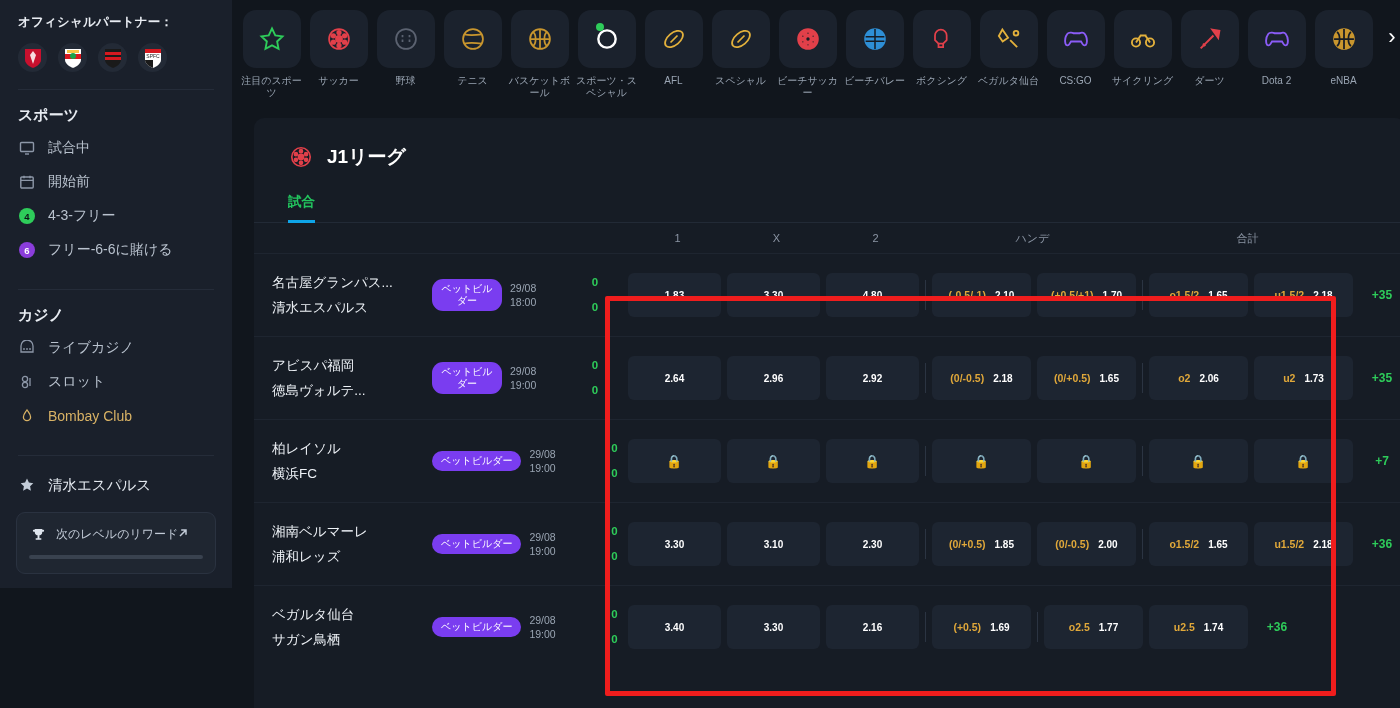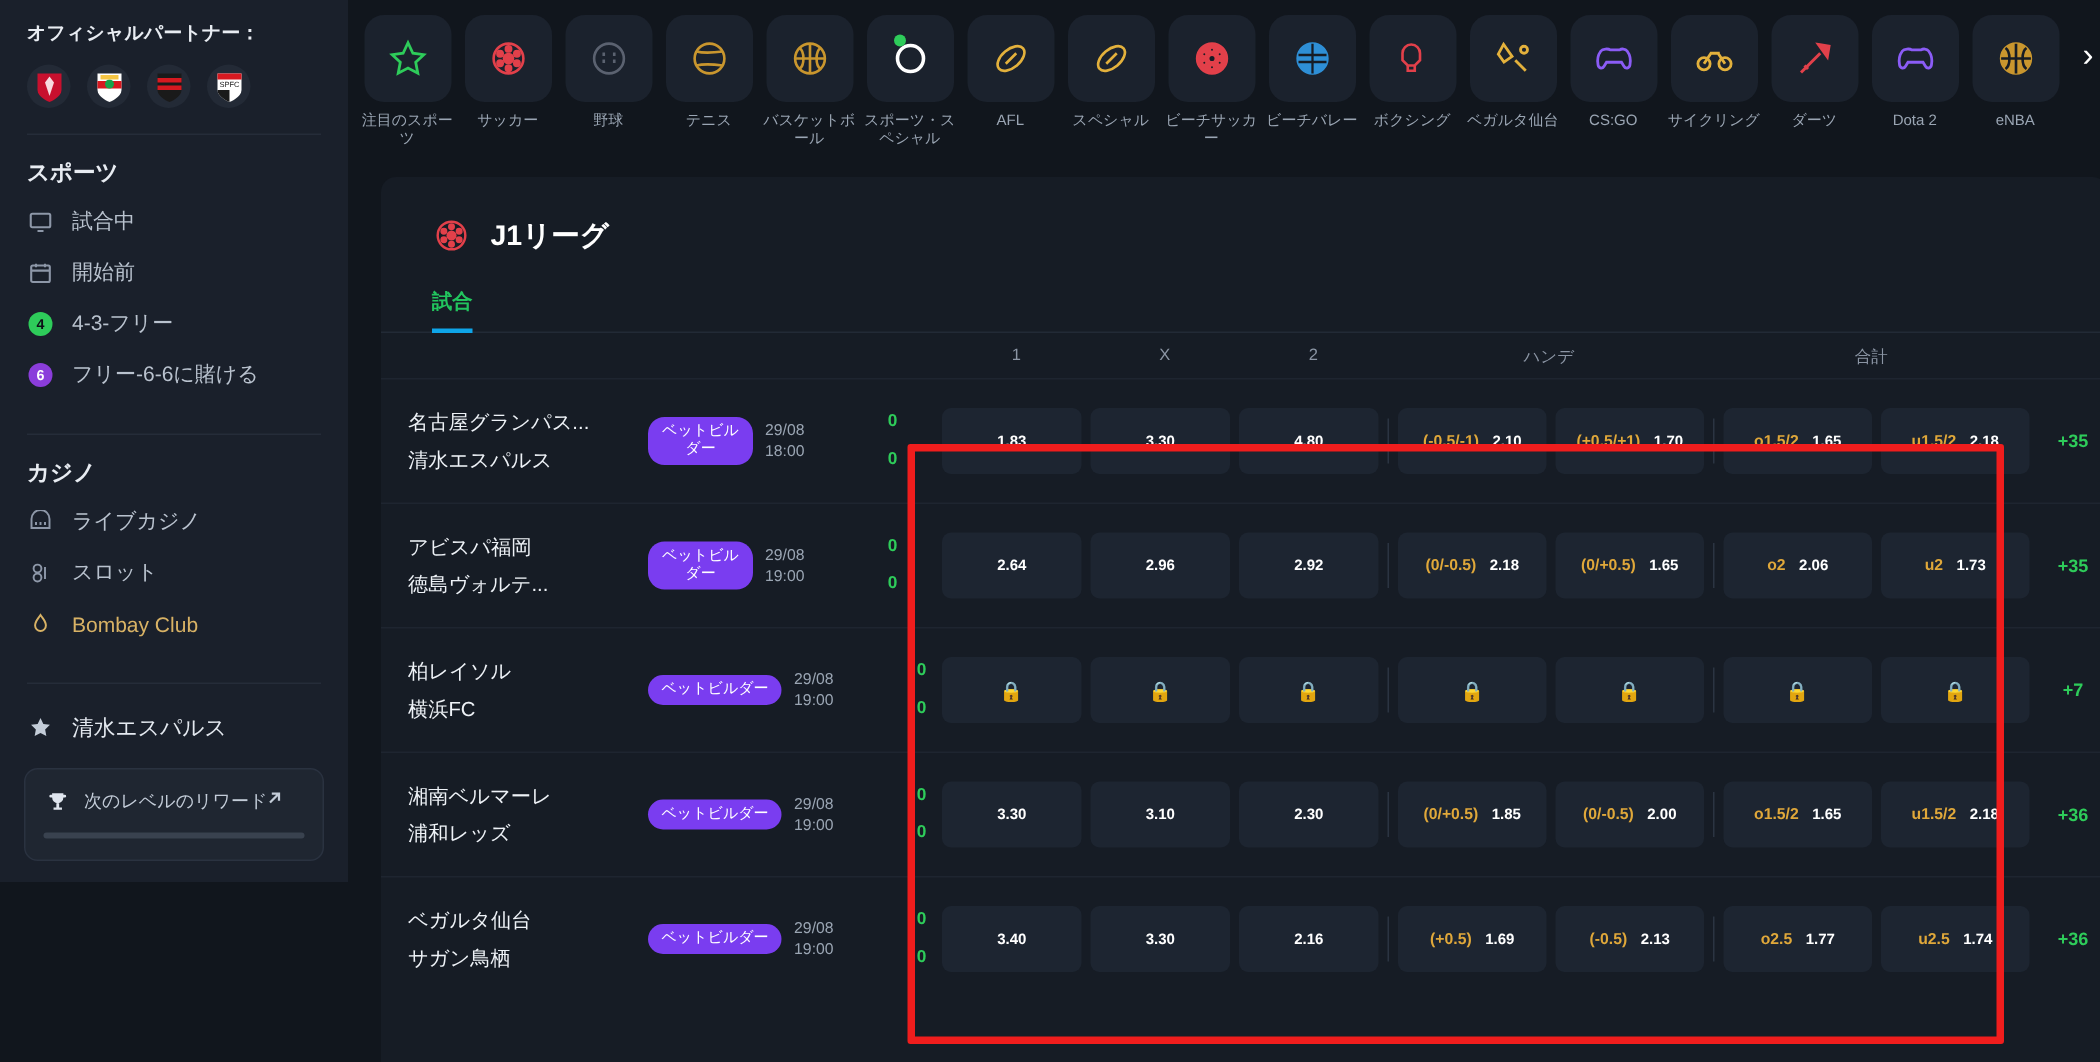--- a/index.html
+++ b/index.html
@@ -760,24 +760,20 @@
               <span class="val">3.30</span>
             </div>
           <div class="cell c2">
               <span class="val">2.16</span>
             </div>
           <div class="sep"></div>
           <div class="cell wide">
               <span class="lbl">(+0.5)</span>
               <span class="val">1.69</span>
             </div>
-          <div class="cell wide">
-              <span class="lbl">(-0.5)</span>
-              <span class="val">2.13</span>
-            </div>
           <div class="sep"></div>
           <div class="cell wide">
               <span class="lbl">o2.5</span>
               <span class="val">1.77</span>
             </div>
           <div class="cell wide">
               <span class="lbl">u2.5</span>
               <span class="val">1.74</span>
             </div>
           <div class="plus">+36</div>

